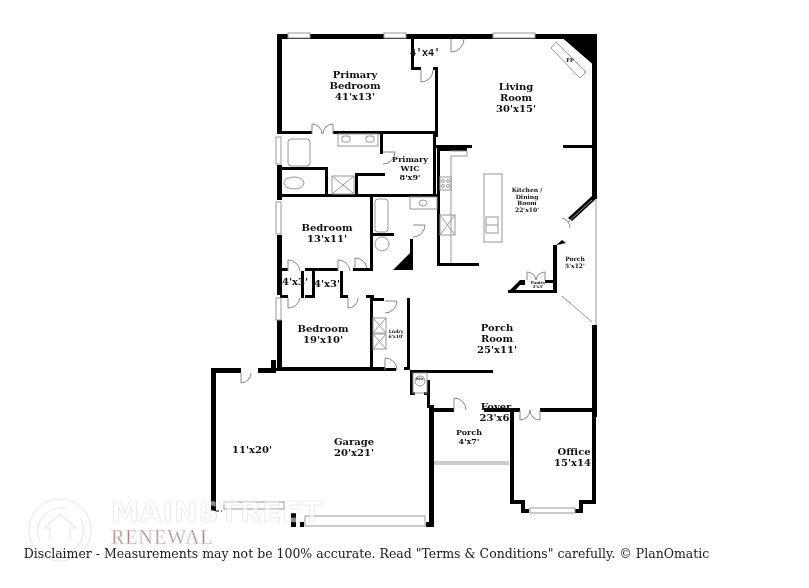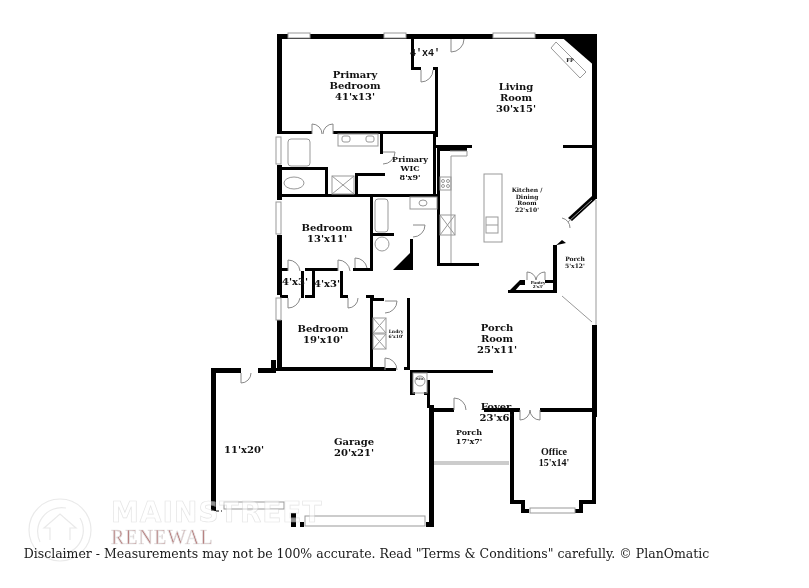--- a/index.html
+++ b/index.html
@@ -277,32 +277,32 @@
   <span class="name">Room</span>
   <span class="dim">25'x11'</span>
 </div>
 <div class="lbl s10" style="left:496px; top:401px;">
   <span class="name">Foyer</span>
   <span class="dim">23'x6'</span>
 </div>
 <div class="lbl" style="left:420px; top:378px; font-size:3px;">
   <span class="name">WHC</span>
 </div>
-<div class="lbl s10" style="left:244px; top:444px;">
+<div class="lbl s10" style="left:252px; top:444px;">
   <span class="dim">11'x20'</span>
 </div>
 <div class="lbl s10" style="left:354px; top:436px;">
   <span class="name">Garage</span>
   <span class="dim">20'x21'</span>
 </div>
 <div class="lbl s8" style="left:469px; top:428px;">
   <span class="name">Porch</span>
-  <span class="dim">17'x7'</span>
-</div>
-<div class="lbl s10" style="left:554px; top:446px;font-family:Liberation Serif, serif;">
+  <span class="dim">4'x7'</span>
+</div>
+<div class="lbl s10" style="left:574px; top:446px;">
   <span class="name">Office</span>
   <span class="dim">15'x14'</span>
 </div>
 
 <div id="watermark">
   <svg id="wm-logo" width="68" height="68" viewBox="0 0 68 68">
     <circle cx="34" cy="34" r="31" fill="none" stroke="#d8d8d8" stroke-width="1.2"></circle>
     <path d="M14,46 A24,24 0 0 1 40,12" fill="none" stroke="#d8d8d8" stroke-width="1.2"></path>
     <path d="M54,22 A24,24 0 0 1 30,58" fill="none" stroke="#d8d8d8" stroke-width="1.2"></path>
     <path d="M24,44 L24,32 L18,32 L34,18 L50,32 L44,32 L44,44" fill="none" stroke="#d8d8d8" stroke-width="1.2"></path>

